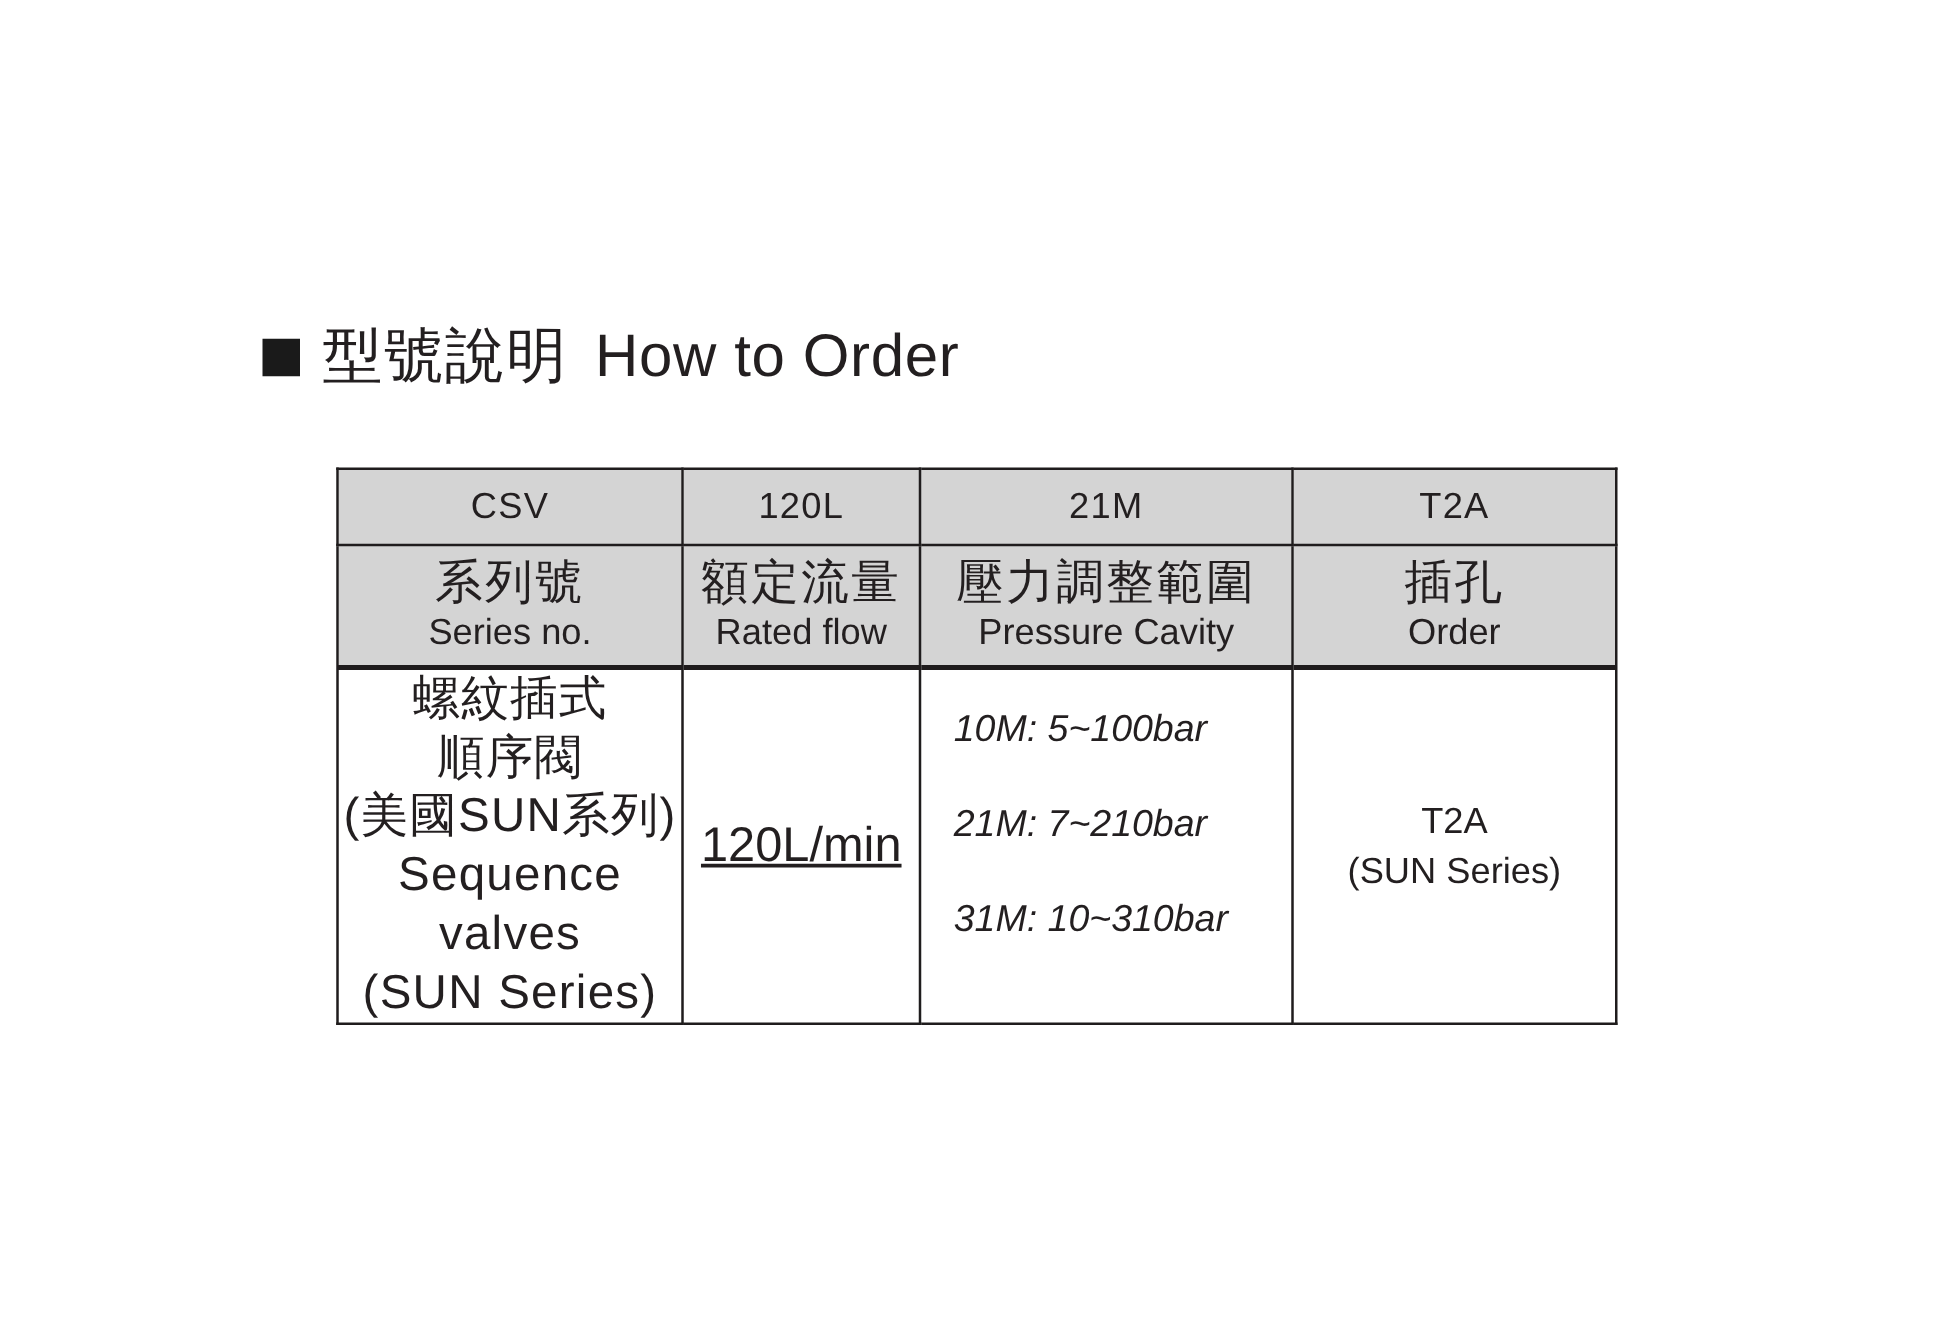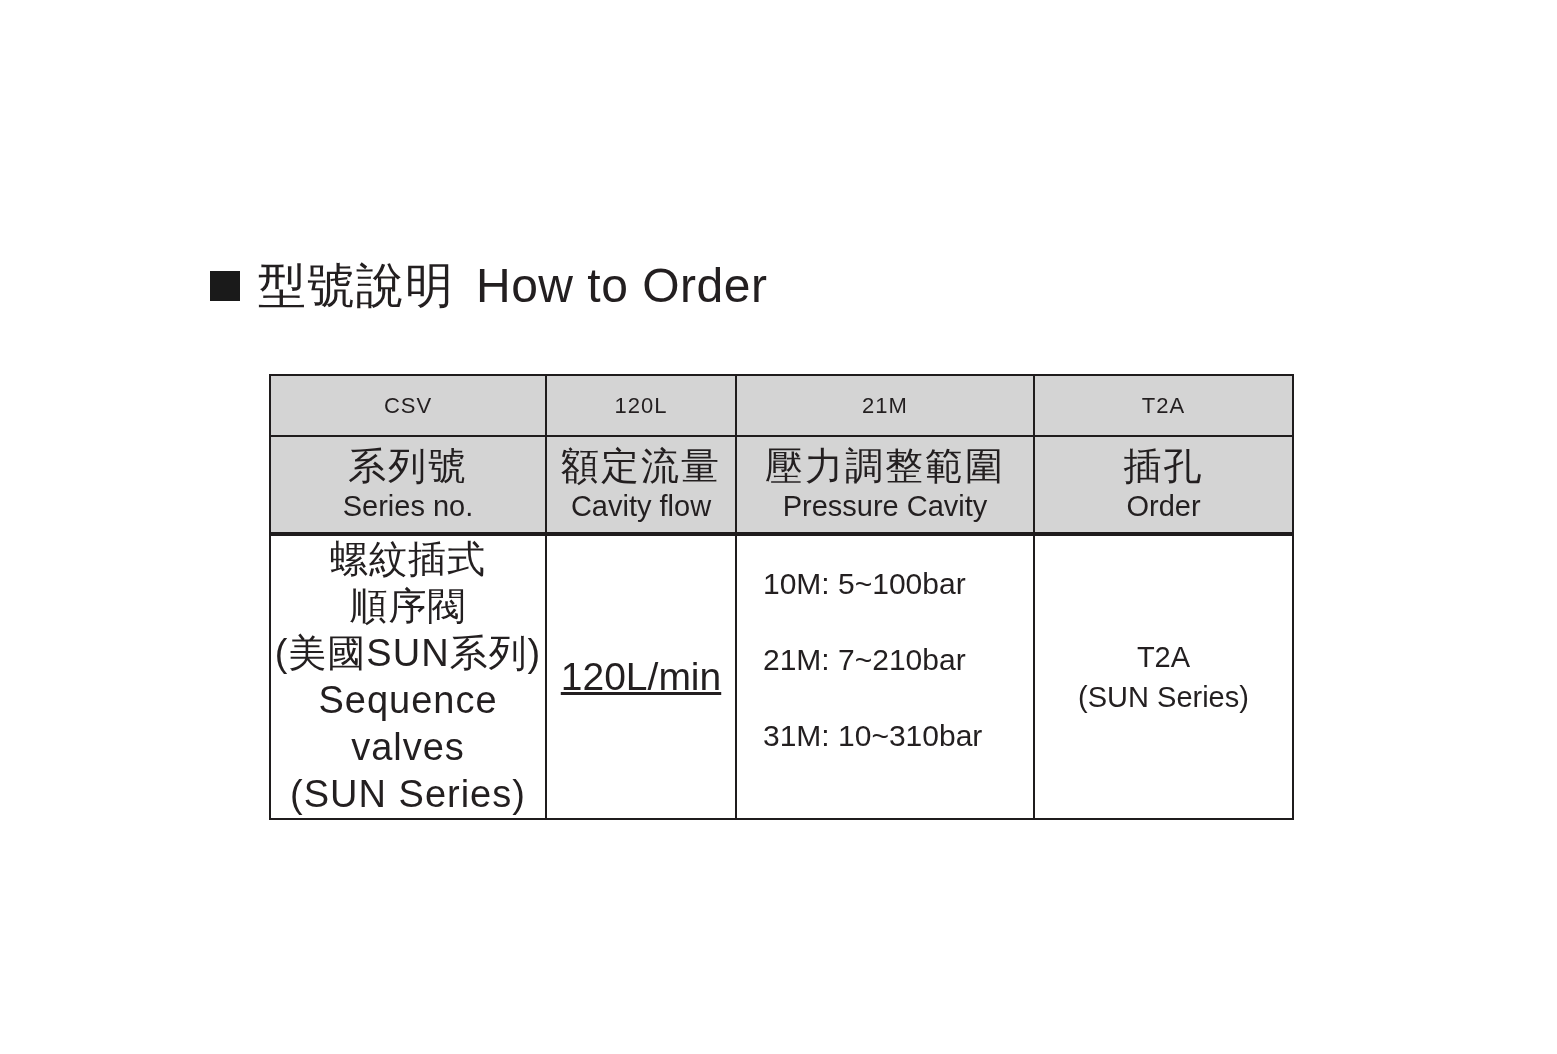--- a/index.html
+++ b/index.html
@@ -59,21 +59,21 @@
   table.order-table td {
     border: 2px solid #1f1c1d;
     text-align: center;
     vertical-align: middle;
     padding: 0;
     overflow: hidden;
   }
   tr.codes { height: 61px; }
   tr.codes td {
     background: #d4d4d4;
-    font-size: 22px;
+    font-size: 29px;
     letter-spacing: 1px;
   }
   tr.labels { height: 98px; }
   tr.labels td {
     background: #d4d4d4;
     border-bottom-width: 4px;
   }
   tr.labels .zh {
     font-size: 38px;
     line-height: 43px;
@@ -89,20 +89,21 @@
     line-height: 47px;
     letter-spacing: 1px;
   }
   tr.values td.c2 {
     font-size: 39px;
     text-decoration: underline;
   }
   tr.values td.c3 {
     text-align: left;
     vertical-align: top;
+    font-style: italic;
   }
   tr.values td.c3 .pline {
     font-size: 30px;
     line-height: 76px;
     padding-left: 26px;
     white-space: nowrap;
   }
   tr.values td.c3 { padding-top: 10px; }
   tr.values td.c4 .line {
     font-size: 29px;
@@ -137,21 +138,21 @@
       <td>T2A</td>
     </tr>
 
     <tr class="labels">
       <td>
         <div class="zh">系列號</div>
         <div class="en">Series no.</div>
       </td>
       <td>
         <div class="zh">額定流量</div>
-        <div class="en">Cavity flow</div>
+        <div class="en">Rated flow</div>
       </td>
       <td>
         <div class="zh">壓力調整範圍</div>
         <div class="en">Pressure Cavity</div>
       </td>
       <td>
         <div class="zh">插孔</div>
         <div class="en">Order</div>
       </td>
     </tr>

